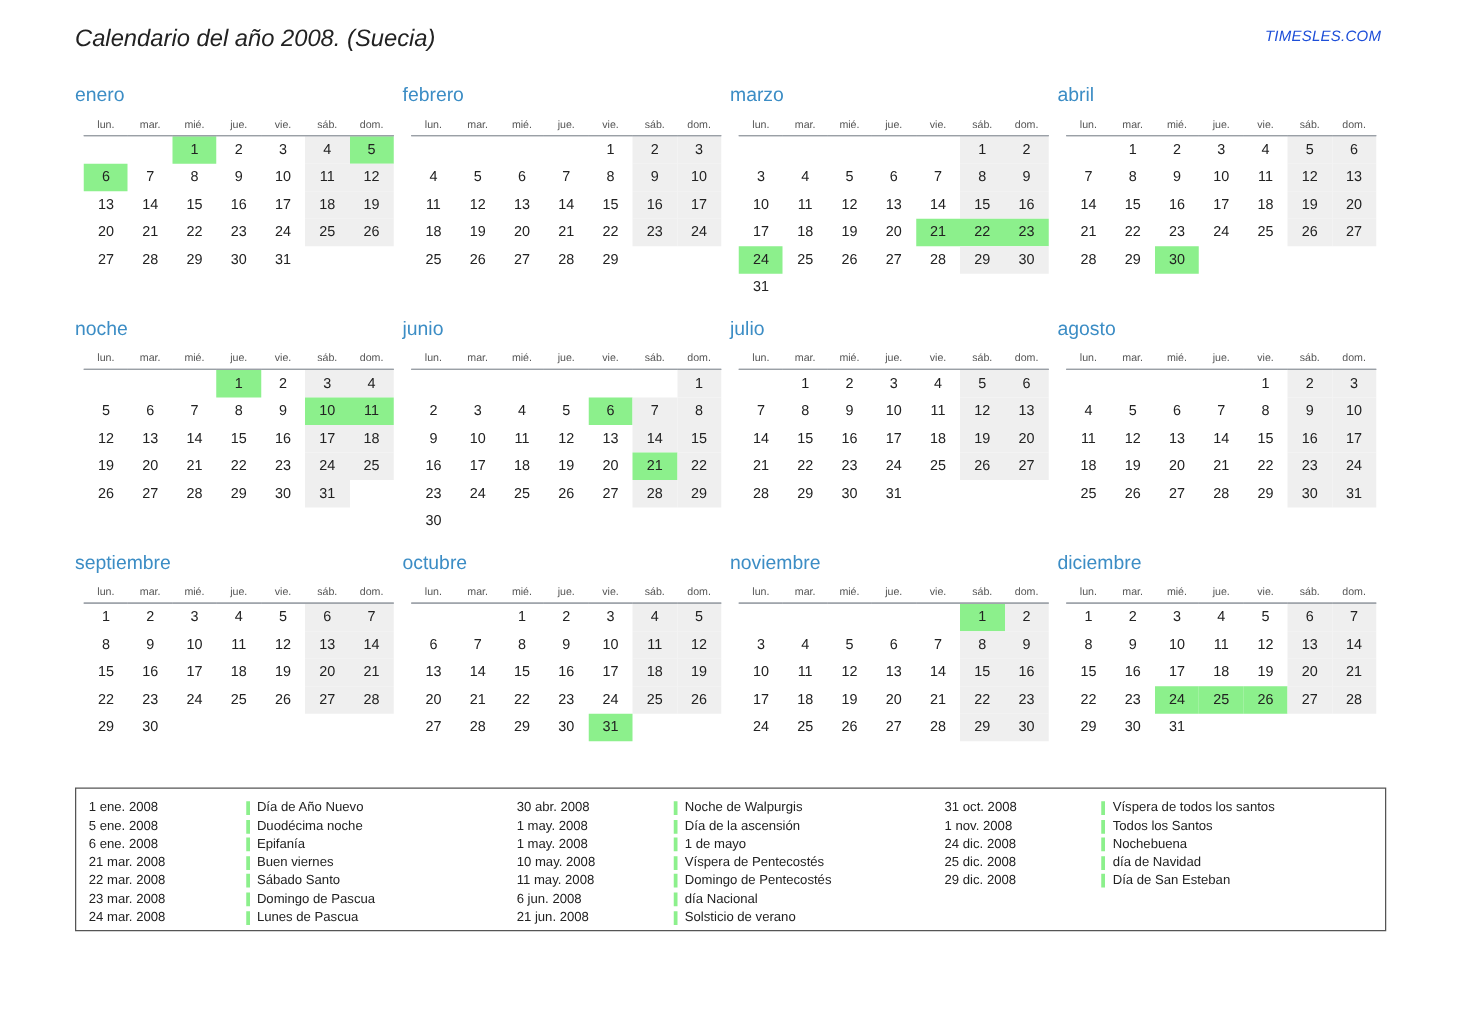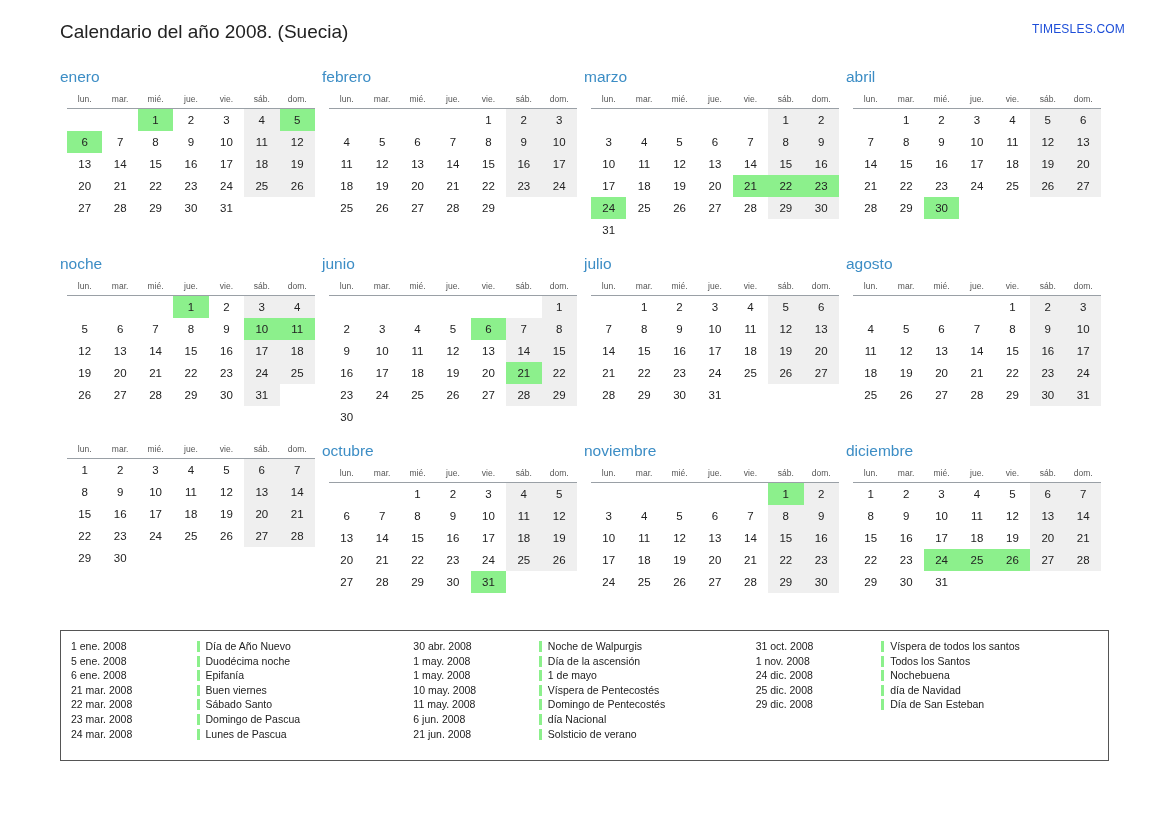--- a/index.html
+++ b/index.html
@@ -18,22 +18,23 @@
   .page {
     position: relative;
     width: 1169px;
     height: 827px;
     box-sizing: border-box;
   }
   .header {
     position: absolute;
     top: 18px;
     left: 60px;
-    right: 44px;
+    right: 64px;
     height: 32px;
+    font-style: italic;
   }
   .title {
     font-size: 19px;
     color: #222222;
     font-weight: normal;
     margin: 0;
     line-height: 28px;
   }
   .brand {
     position: absolute;
@@ -90,21 +91,21 @@
     background: #8cf08c;
   }
   td.empty {
     background: transparent;
   }
   .legend {
     position: absolute;
     left: 60px;
     top: 630px;
     width: 1049px;
-    height: 131px;
+    height: 115px;
     border: 1px solid #555555;
     box-sizing: border-box;
     padding: 8px 10px 6px 10px;
     display: flex;
   }
   .legend-col {
     display: flex;
     flex-direction: column;
   }
   .legend-col.dates {
@@ -661,20 +662,21 @@
               <td class="">27</td>
               <td class="">28</td>
               <td class="">29</td>
               <td class="we">30</td>
               <td class="we">31</td>
             </tr>
           </tbody>
         </table>
       </div>
       <div class="month">
+        <div class="month-name">septiembre</div>
         <table class="mtable">
           <thead>
             <tr>
               <th>lun.</th>
               <th>mar.</th>
               <th>mié.</th>
               <th>jue.</th>
               <th>vie.</th>
               <th>sáb.</th>
               <th>dom.</th>

